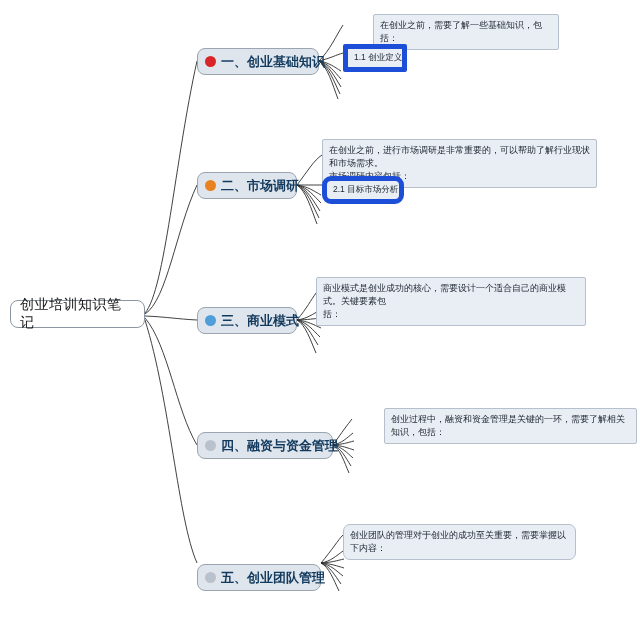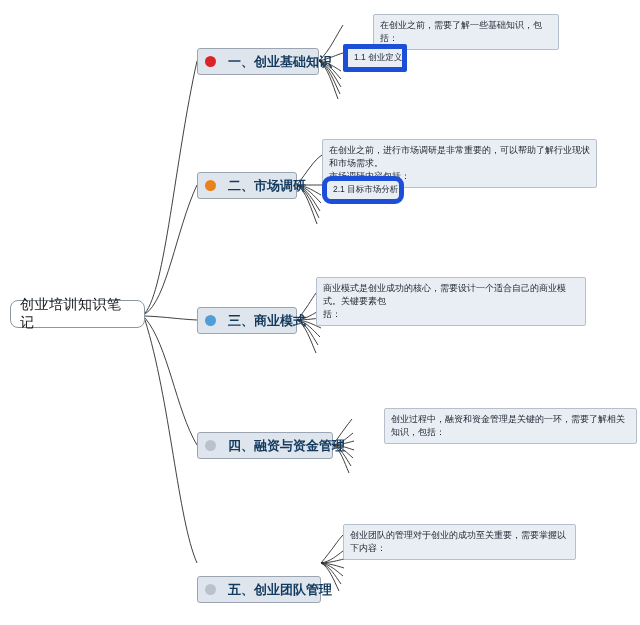--- a/index.html
+++ b/index.html
@@ -42,21 +42,22 @@
     font-size: 14px;
     color: #1a1a1a;
     letter-spacing: 0.5px;
   }
   .branch-node {
     height: 27px;
     padding: 0 8px 0 7px;
     font-size: 13px;
     color: #123a5e;
     font-weight: bold;
-    gap: 12px;
+    gap: 5px;
+    border-radius: 8px;
   }
   .branch-label {
     white-space: nowrap;
     line-height: 1;
   }
   .bullet {
     width: 11px;
     height: 11px;
     border-radius: 50%;
     flex: 0 0 auto;
@@ -152,19 +153,19 @@
         <span class="bullet" style="background: rgb(79, 158, 217);"></span>
         <span class="branch-label">三、商业模式</span>
       </div>
       <div class="leaf-node" style="position: absolute; left: 316px; top: 277px; width: 270px; min-height: 32px; box-sizing: border-box;">商业模式是创业成功的核心，需要设计一个适合自己的商业模式。关键要素包
 括：</div>
       <div class="node branch-node" style="left: 197px; top: 432px; width: 136px; height: 27px;">
         <span class="bullet" style="background: rgb(185, 194, 204);"></span>
         <span class="branch-label">四、融资与资金管理</span>
       </div>
       <div class="leaf-node" style="position: absolute; left: 352px; top: 408px; width: 253px; min-height: 22px; box-sizing: border-box; margin-left: 32px;">创业过程中，融资和资金管理是关键的一环，需要了解相关知识，包括：</div>
-      <div class="node branch-node" style="left: 197px; top: 576px; width: 124px; height: 27px; padding-left: 7px;">
+      <div class="node branch-node" style="left: 197px; top: 564px; width: 124px; height: 27px; padding-left: 7px;">
         <span class="bullet" style="background: rgb(185, 194, 204);"></span>
         <span class="branch-label">五、创业团队管理</span>
       </div>
-      <div class="leaf-node" style="position: absolute; left: 343px; top: 524px; width: 233px; min-height: 22px; box-sizing: border-box;">创业团队的管理对于创业的成功至关重要，需要掌握以下内容：</div>
+      <div class="leaf-node" style="position: absolute; left: 343px; top: 524px; width: 233px; min-height: 22px; box-sizing: border-box; border-radius: 7px;">创业团队的管理对于创业的成功至关重要，需要掌握以下内容：</div>
     </div>
 </div>
 
 </body></html>

